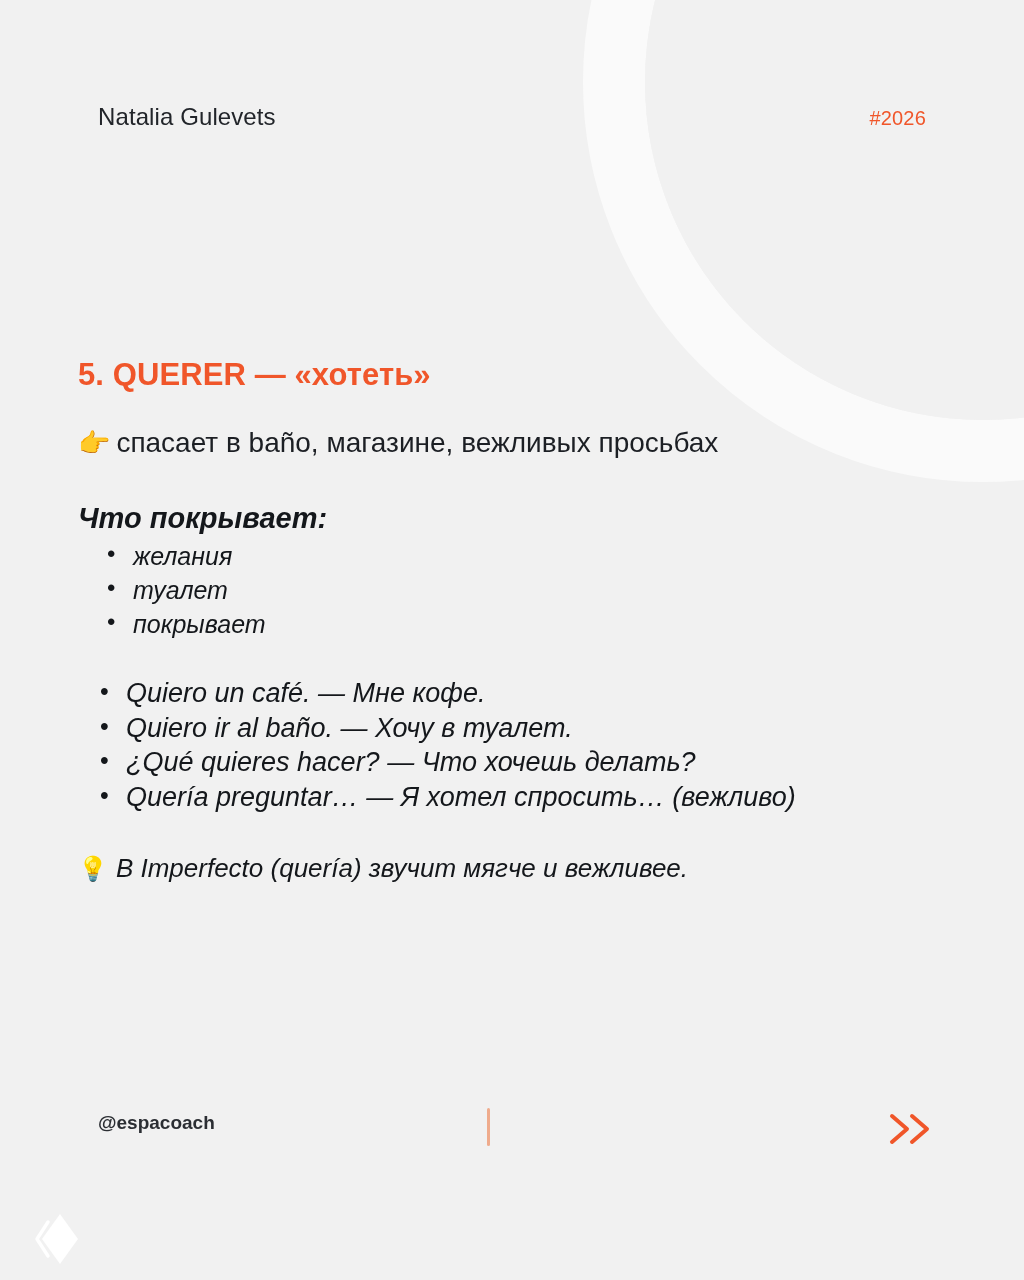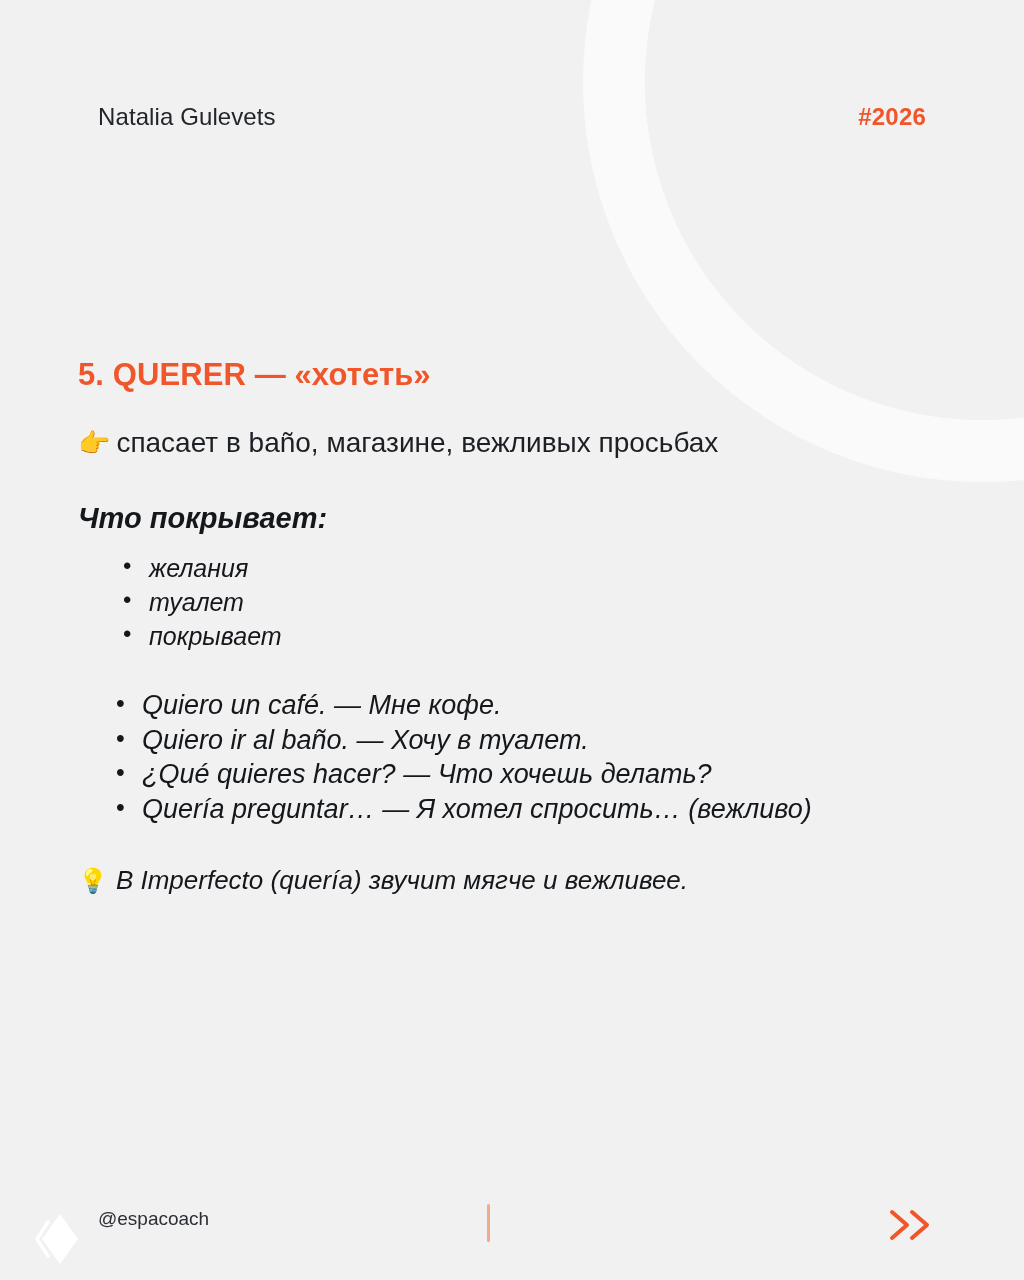--- a/index.html
+++ b/index.html
@@ -61,22 +61,22 @@
     display: flex;
     align-items: baseline;
     justify-content: space-between;
   }
   .author-name {
     font-size: 24px;
     color: #22252a;
     letter-spacing: 0.1px;
   }
   .issue-number {
-    font-size: 24px;
-    font-weight: bold;
+    font-size: 20px;
+    font-weight: normal;
     color: #f0562a;
     letter-spacing: 0.2px;
   }
 
   
   .main {
     position: absolute;
     top: 357px;
     left: 78px;
     width: 880px;
@@ -105,21 +105,21 @@
   .subhead {
     font-size: 29px;
     font-weight: bold;
     font-style: italic;
     color: #14171b;
     margin-bottom: 4px;
   }
 
   ul.bullets {
     list-style: none;
-    margin: 16px;
+    margin: 0;
     padding: 0;
   }
   ul.bullets li {
     position: relative;
     padding-left: 55px;
     font-style: italic;
     color: #14171b;
   }
   ul.bullets li::before {
     content: "\2022";
@@ -160,22 +160,23 @@
     font-style: normal;
     font-size: 24px;
     margin-right: 8px;
   }
 
   
   .footer {
     position: absolute;
     left: 0;
     right: 0;
-    top: 1202px;
+    top: 1106px;
     height: 46px;
+    font-weight: bold;
   }
   .handle {
     position: absolute;
     left: 98px;
     top: 6px;
     font-size: 19px;
     color: #2b2e33;
   }
   .footer-divider {
     position: absolute;

